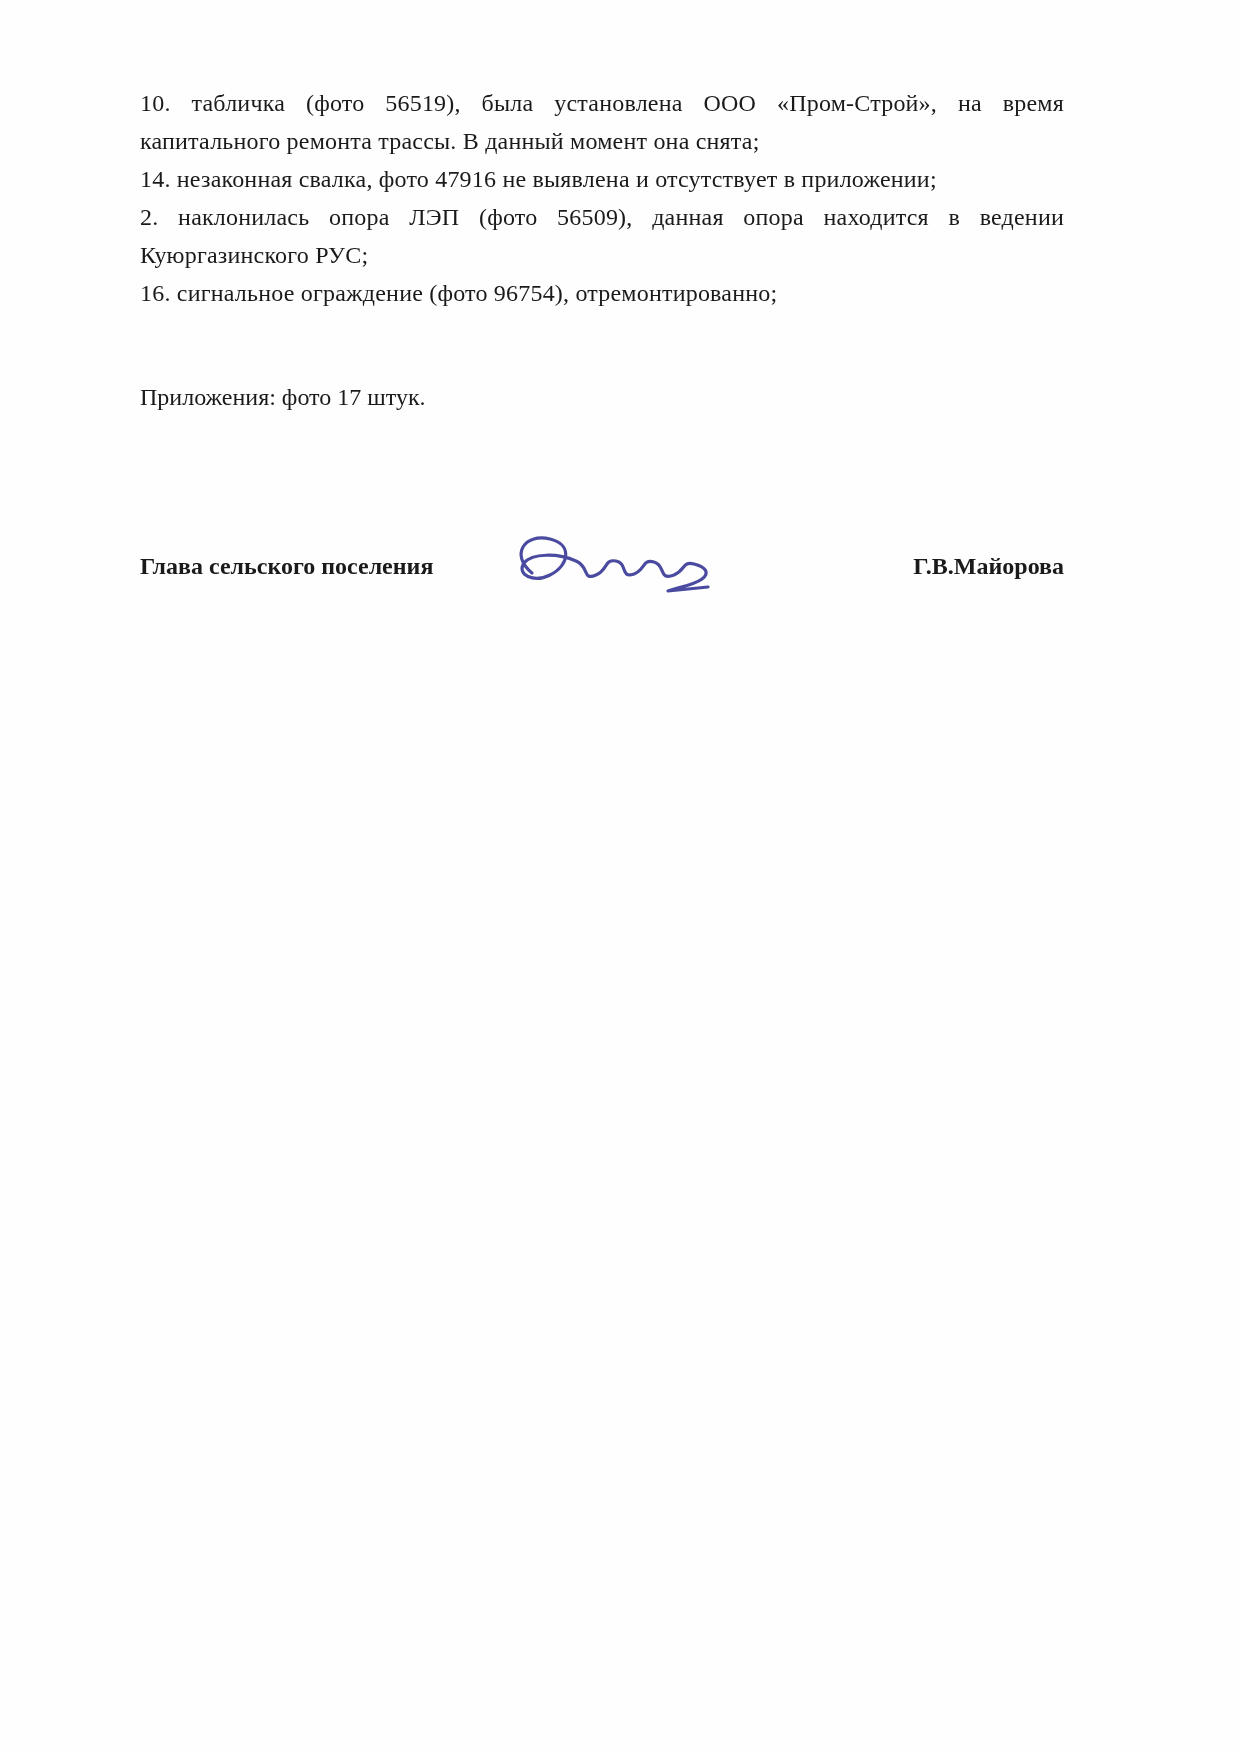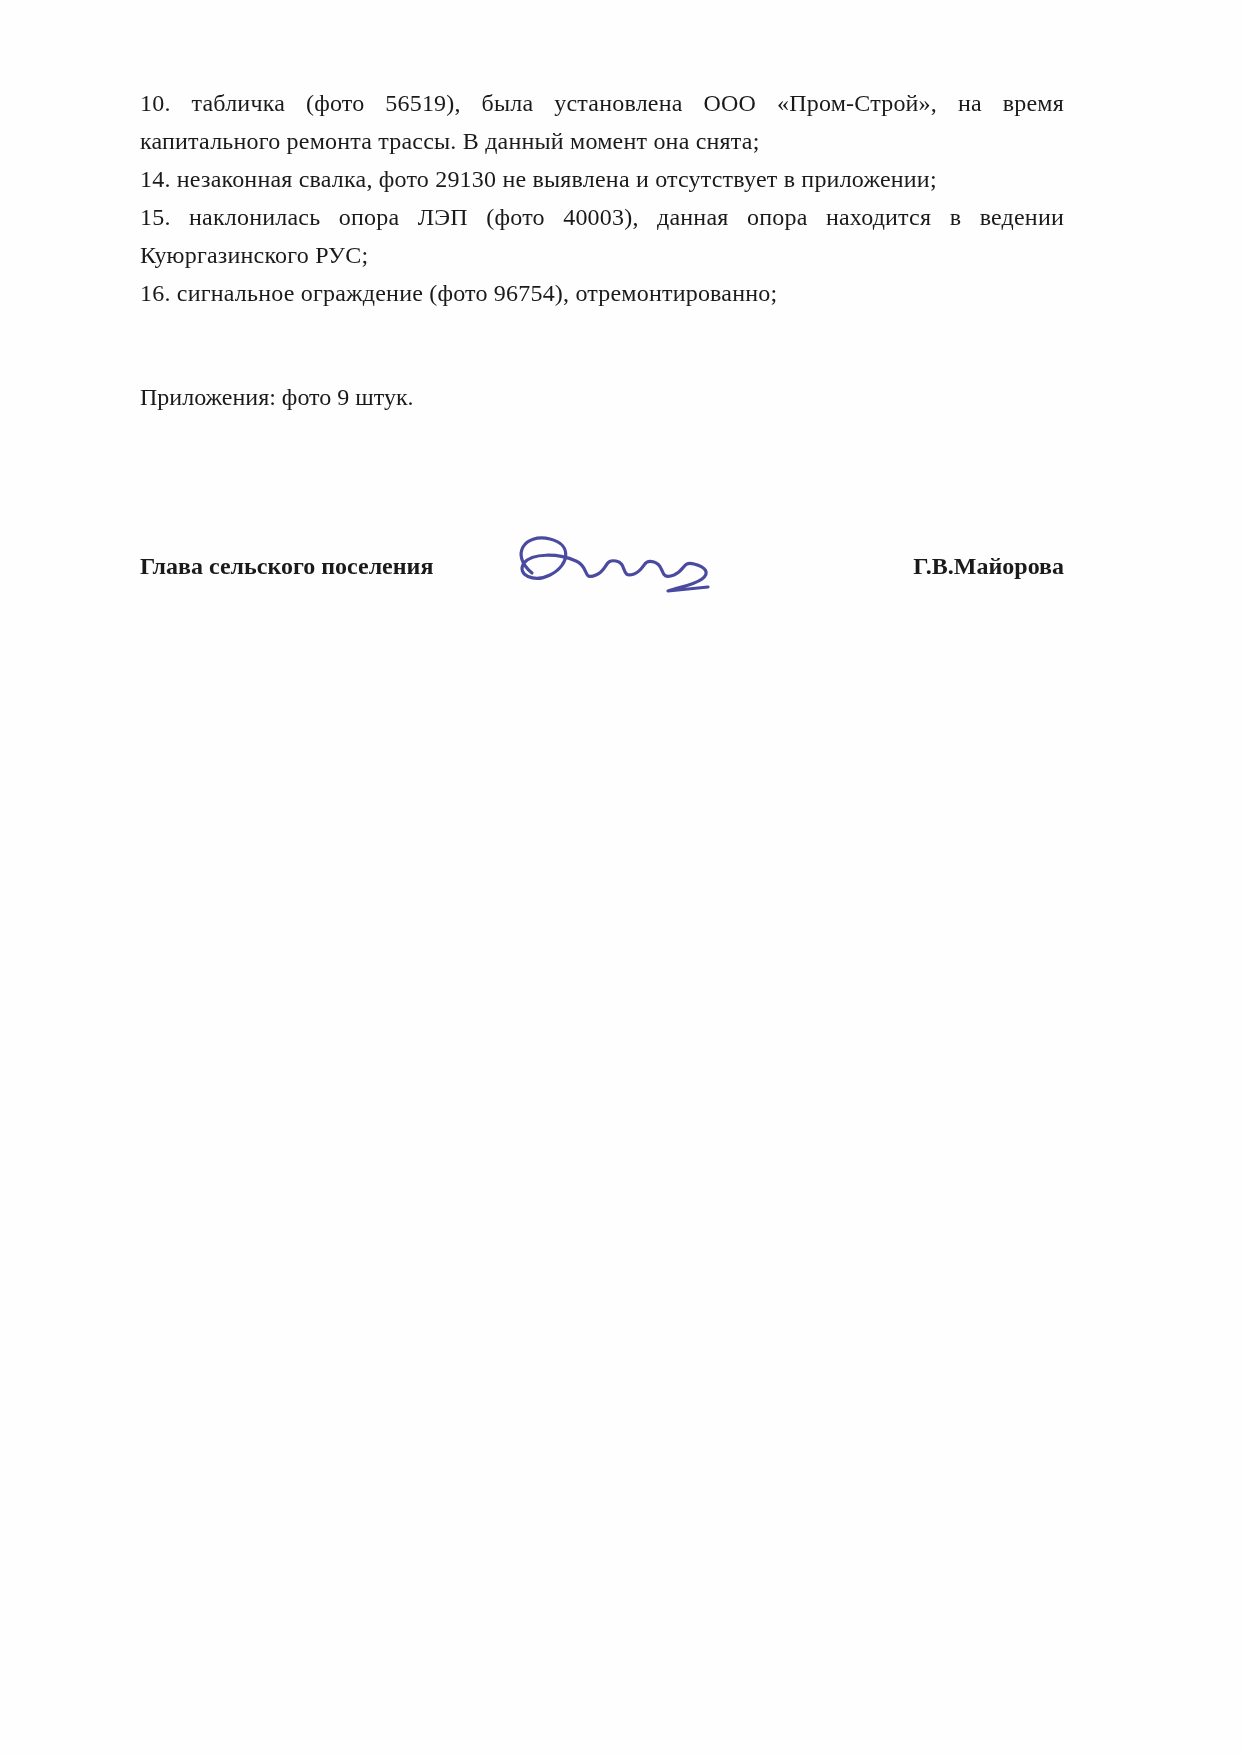--- a/index.html
+++ b/index.html
@@ -58,26 +58,26 @@
     margin-right: 120px;
   }
 </style>
 </head>
 <body>
 
 <div class="page">
 
   <div class="doc-list">
     <p>10. табличка (фото 56519), была установлена ООО «Пром-Строй»,  на время капитального ремонта трассы. В данный момент она снята;</p>
-    <p>14. незаконная свалка, фото 29130 не выявлена и отсутствует в приложении;</p>
-    <p>15.  наклонилась опора ЛЭП (фото 40003), данная опора находится в ведении Куюргазинского РУС;</p>
+    <p>14. незаконная свалка, фото 47916 не выявлена и отсутствует в приложении;</p>
+    <p>2.  наклонилась опора ЛЭП (фото 56509), данная опора находится в ведении Куюргазинского РУС;</p>
     <p>16. сигнальное ограждение (фото 96754), отремонтированно;</p>
   </div>
 
-  <div class="attachments">Приложения: фото  9  штук.</div>
+  <div class="attachments">Приложения: фото  17  штук.</div>
 
   <div class="signature-row">
     <span class="sig-label">Глава сельского поселения</span>
 
     <span class="sig-scribble">
       <svg width="230" height="90" viewBox="0 0 230 90" aria-hidden="true">
         <path d="M34,48
                  C12,30 26,8 52,14
                  C74,19 72,40 52,50
                  C36,58 18,50 26,38

